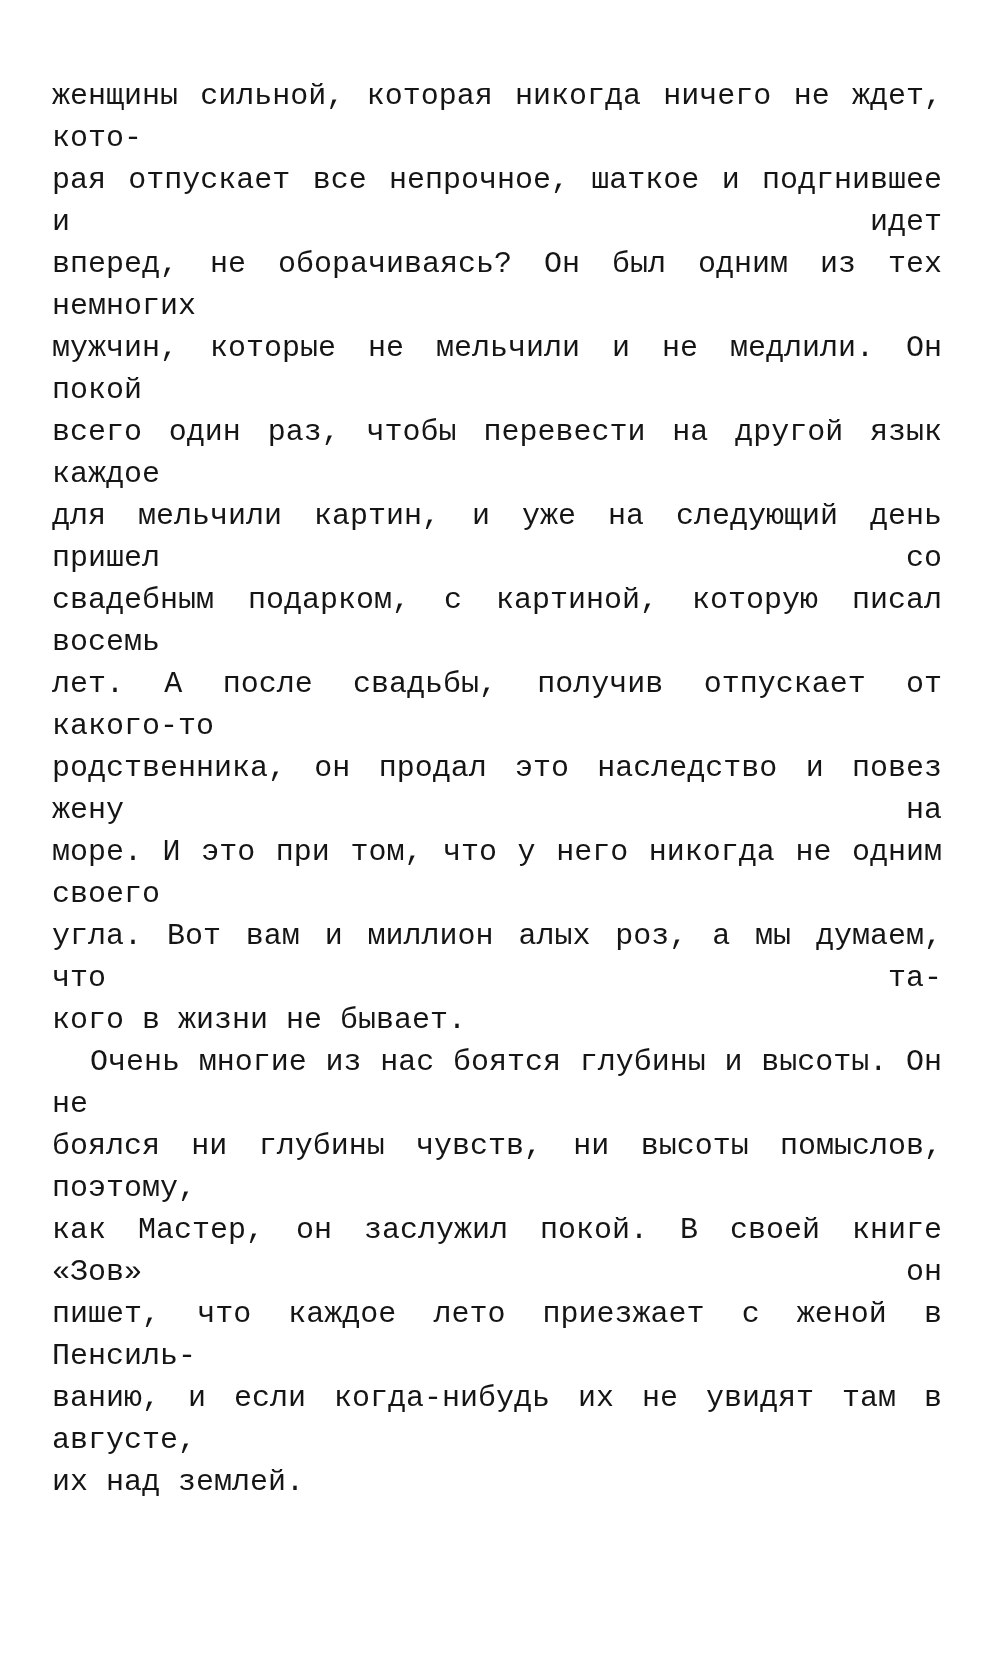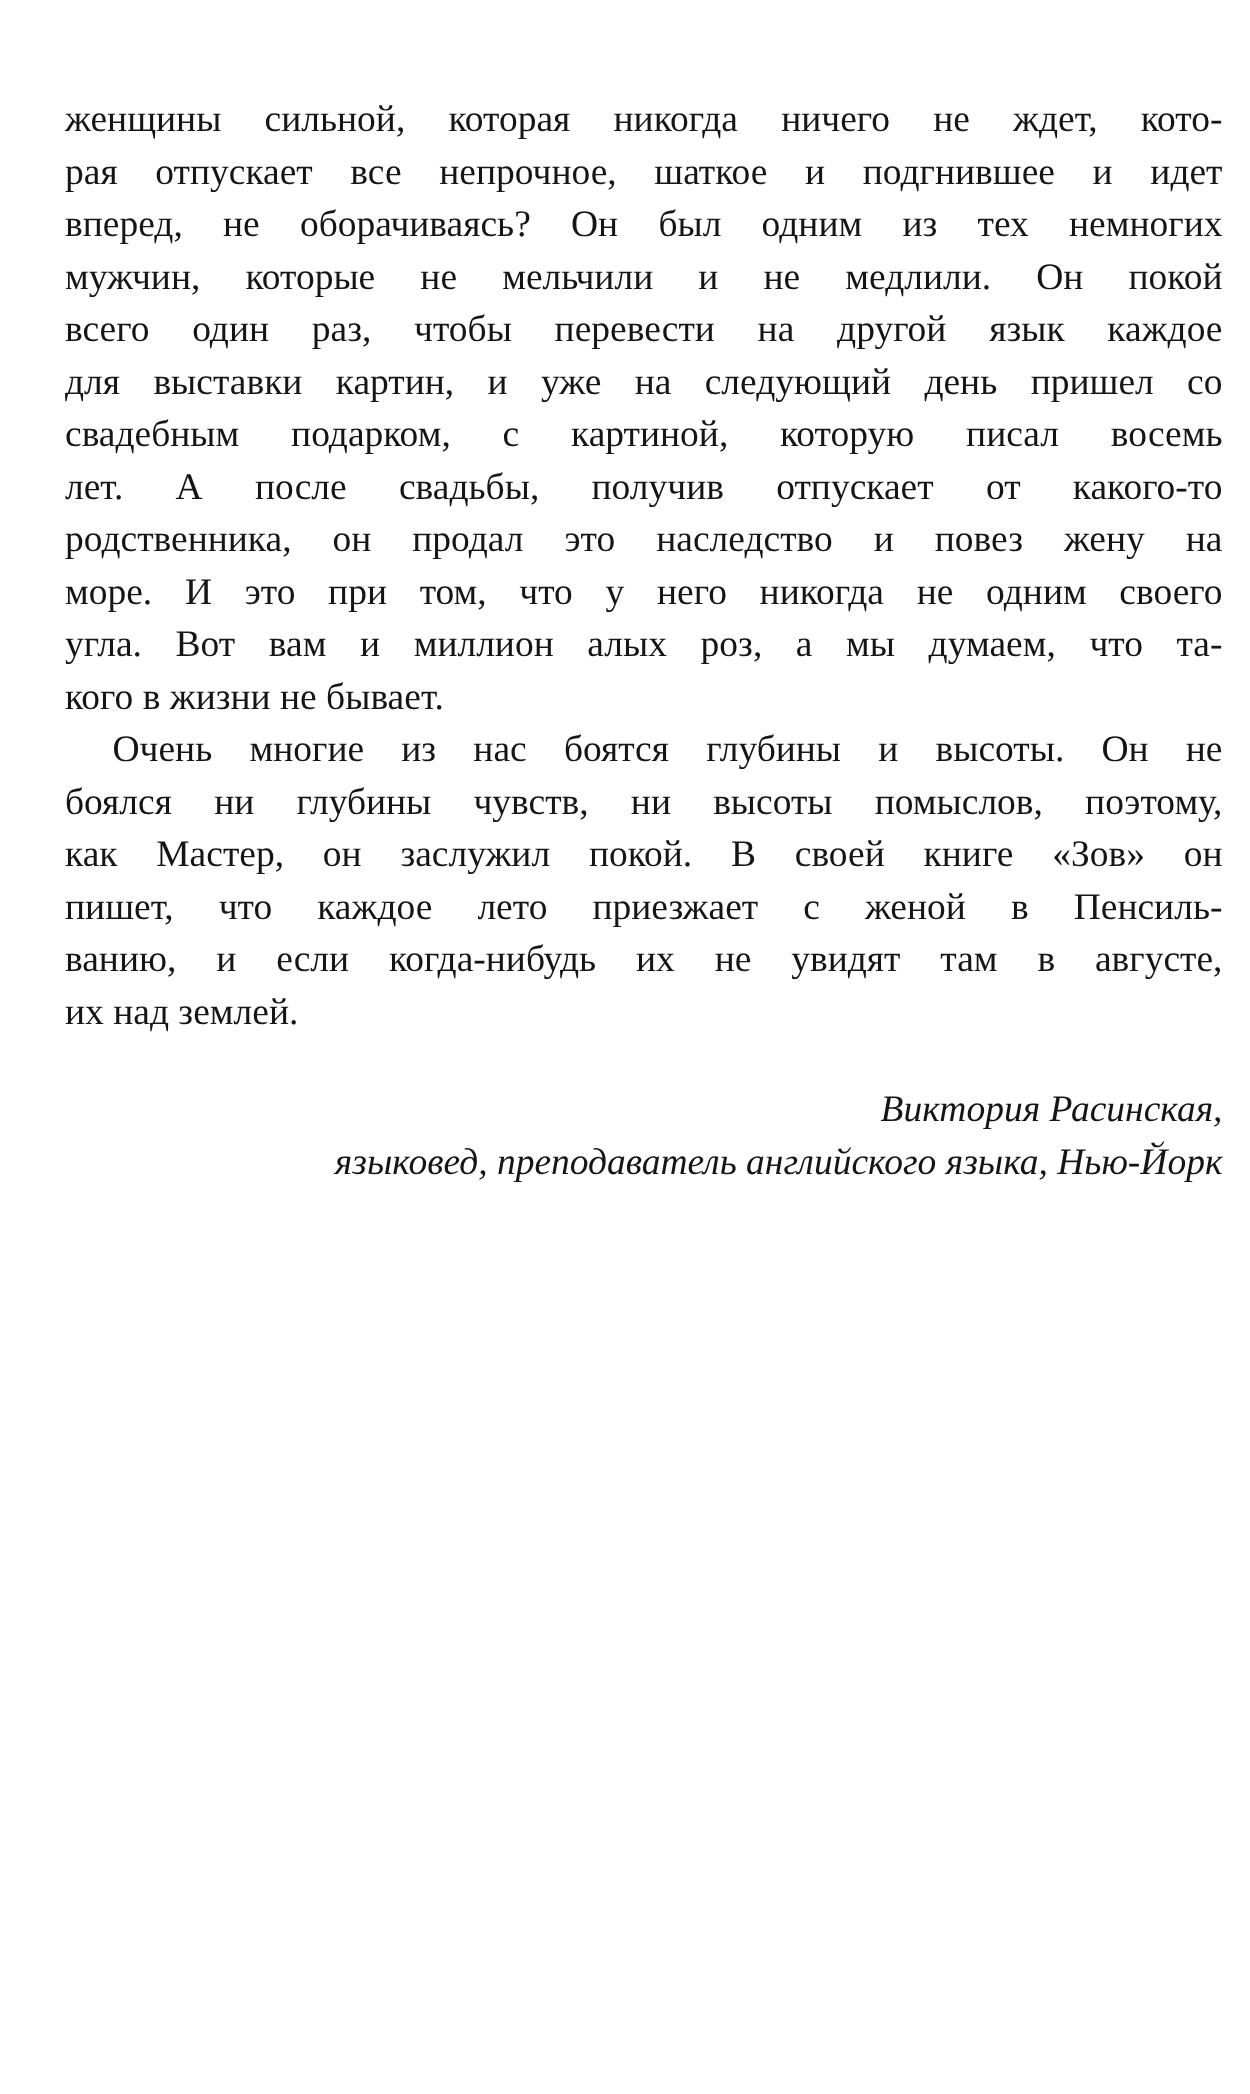--- a/index.html
+++ b/index.html
@@ -11,22 +11,23 @@
     height: 1675px;
     background: #ffffff;
     font-family: "Liberation Serif", "DejaVu Serif", serif;
     color: #151515;
     overflow: hidden;
   }
   .page {
     box-sizing: border-box;
     width: 1000px;
     height: 1675px;
-    padding: 75px 22px 0 52px;
+    padding: 75px 58px 0 52px;
     background: #ffffff;
+    font-family: Liberation Mono, monospace;
   }
   .body-text {
     font-size: 30px;
     line-height: 42px;
   }
   .text-line {
     text-align: justify;
     text-align-last: justify;
     white-space: normal;
   }
@@ -49,34 +50,30 @@
 <body>
 
 <div class="page">
   <div class="body-text">
       <div class="paragraph">
         <div class="text-line">женщины сильной, которая никогда ничего не ждет, кото-</div>
         <div class="text-line">рая отпускает все непрочное, шаткое и подгнившее и идет</div>
         <div class="text-line">вперед, не оборачиваясь? Он был одним из тех немногих</div>
         <div class="text-line">мужчин, которые не мельчили и не медлили. Он покой</div>
         <div class="text-line">всего один раз, чтобы перевести на другой язык каждое</div>
-        <div class="text-line">для выставки картин, и уже на следующий день пришел со</div>
+        <div class="text-line">для мельчили картин, и уже на следующий день пришел со</div>
         <div class="text-line">свадебным подарком, с картиной, которую писал восемь</div>
         <div class="text-line">лет. А после свадьбы, получив отпускает от какого-то</div>
         <div class="text-line">родственника, он продал это наследство и повез жену на</div>
         <div class="text-line">море. И это при том, что у него никогда не одним своего</div>
         <div class="text-line">угла. Вот вам и миллион алых роз, а мы думаем, что та-</div>
         <div class="text-line last">кого в жизни не бывает.</div>
       </div>
       <div class="paragraph indented">
         <div class="text-line">Очень многие из нас боятся глубины и высоты. Он не</div>
         <div class="text-line">боялся ни глубины чувств, ни высоты помыслов, поэтому,</div>
         <div class="text-line">как Мастер, он заслужил покой. В своей книге «Зов» он</div>
         <div class="text-line">пишет, что каждое лето приезжает с женой в Пенсиль-</div>
         <div class="text-line">ванию, и если когда-нибудь их не увидят там в августе,</div>
         <div class="text-line last">их над землей.</div>
       </div>
     </div>
-  <div class="signature">
-      <div>Виктория Расинская,</div>
-      <div>языковед, преподаватель английского языка, Нью-Йорк</div>
-    </div>
 </div>
 
 </body></html>

